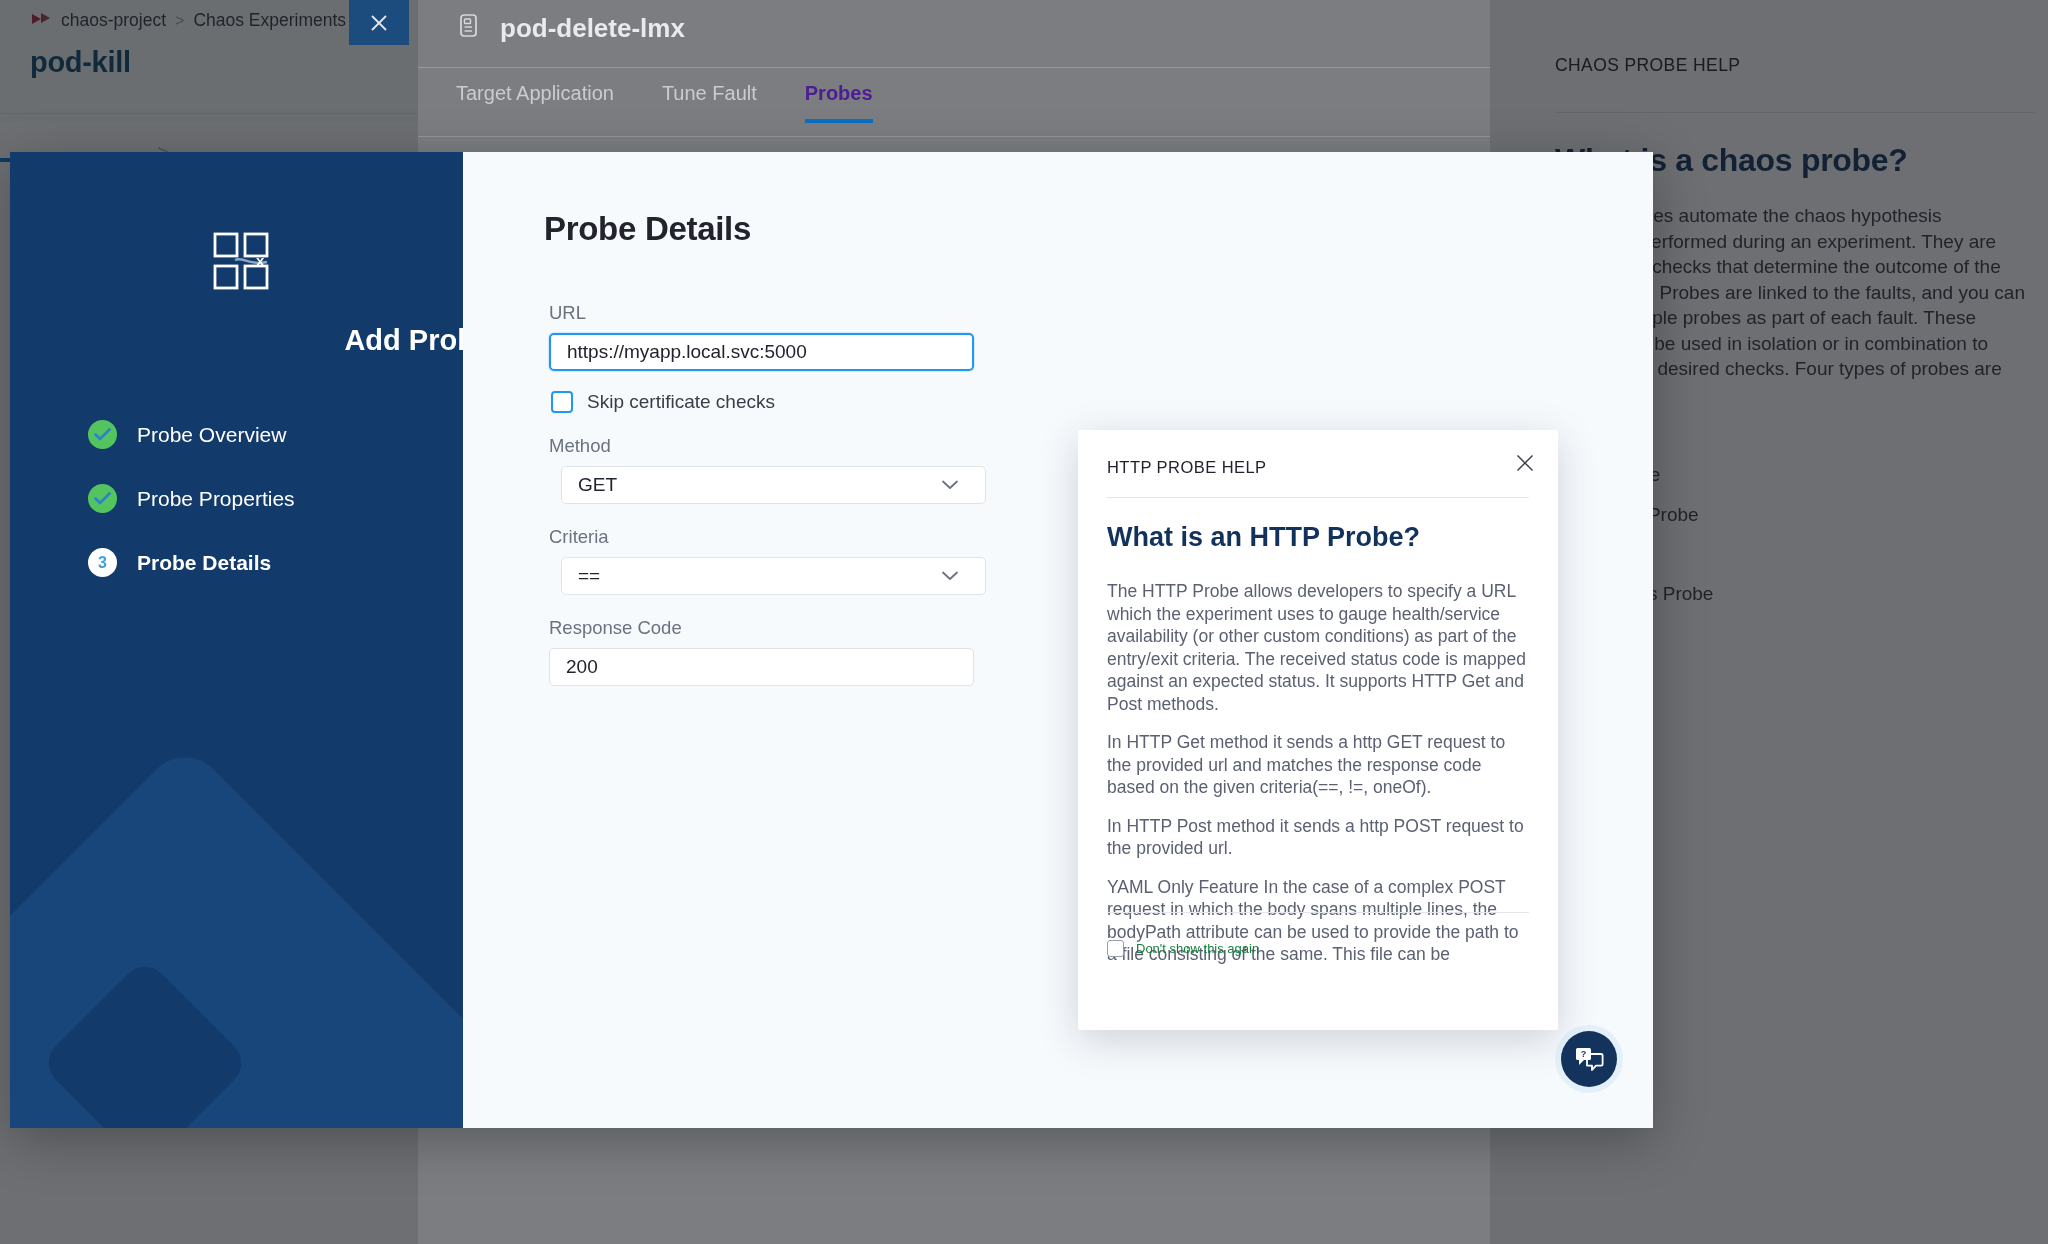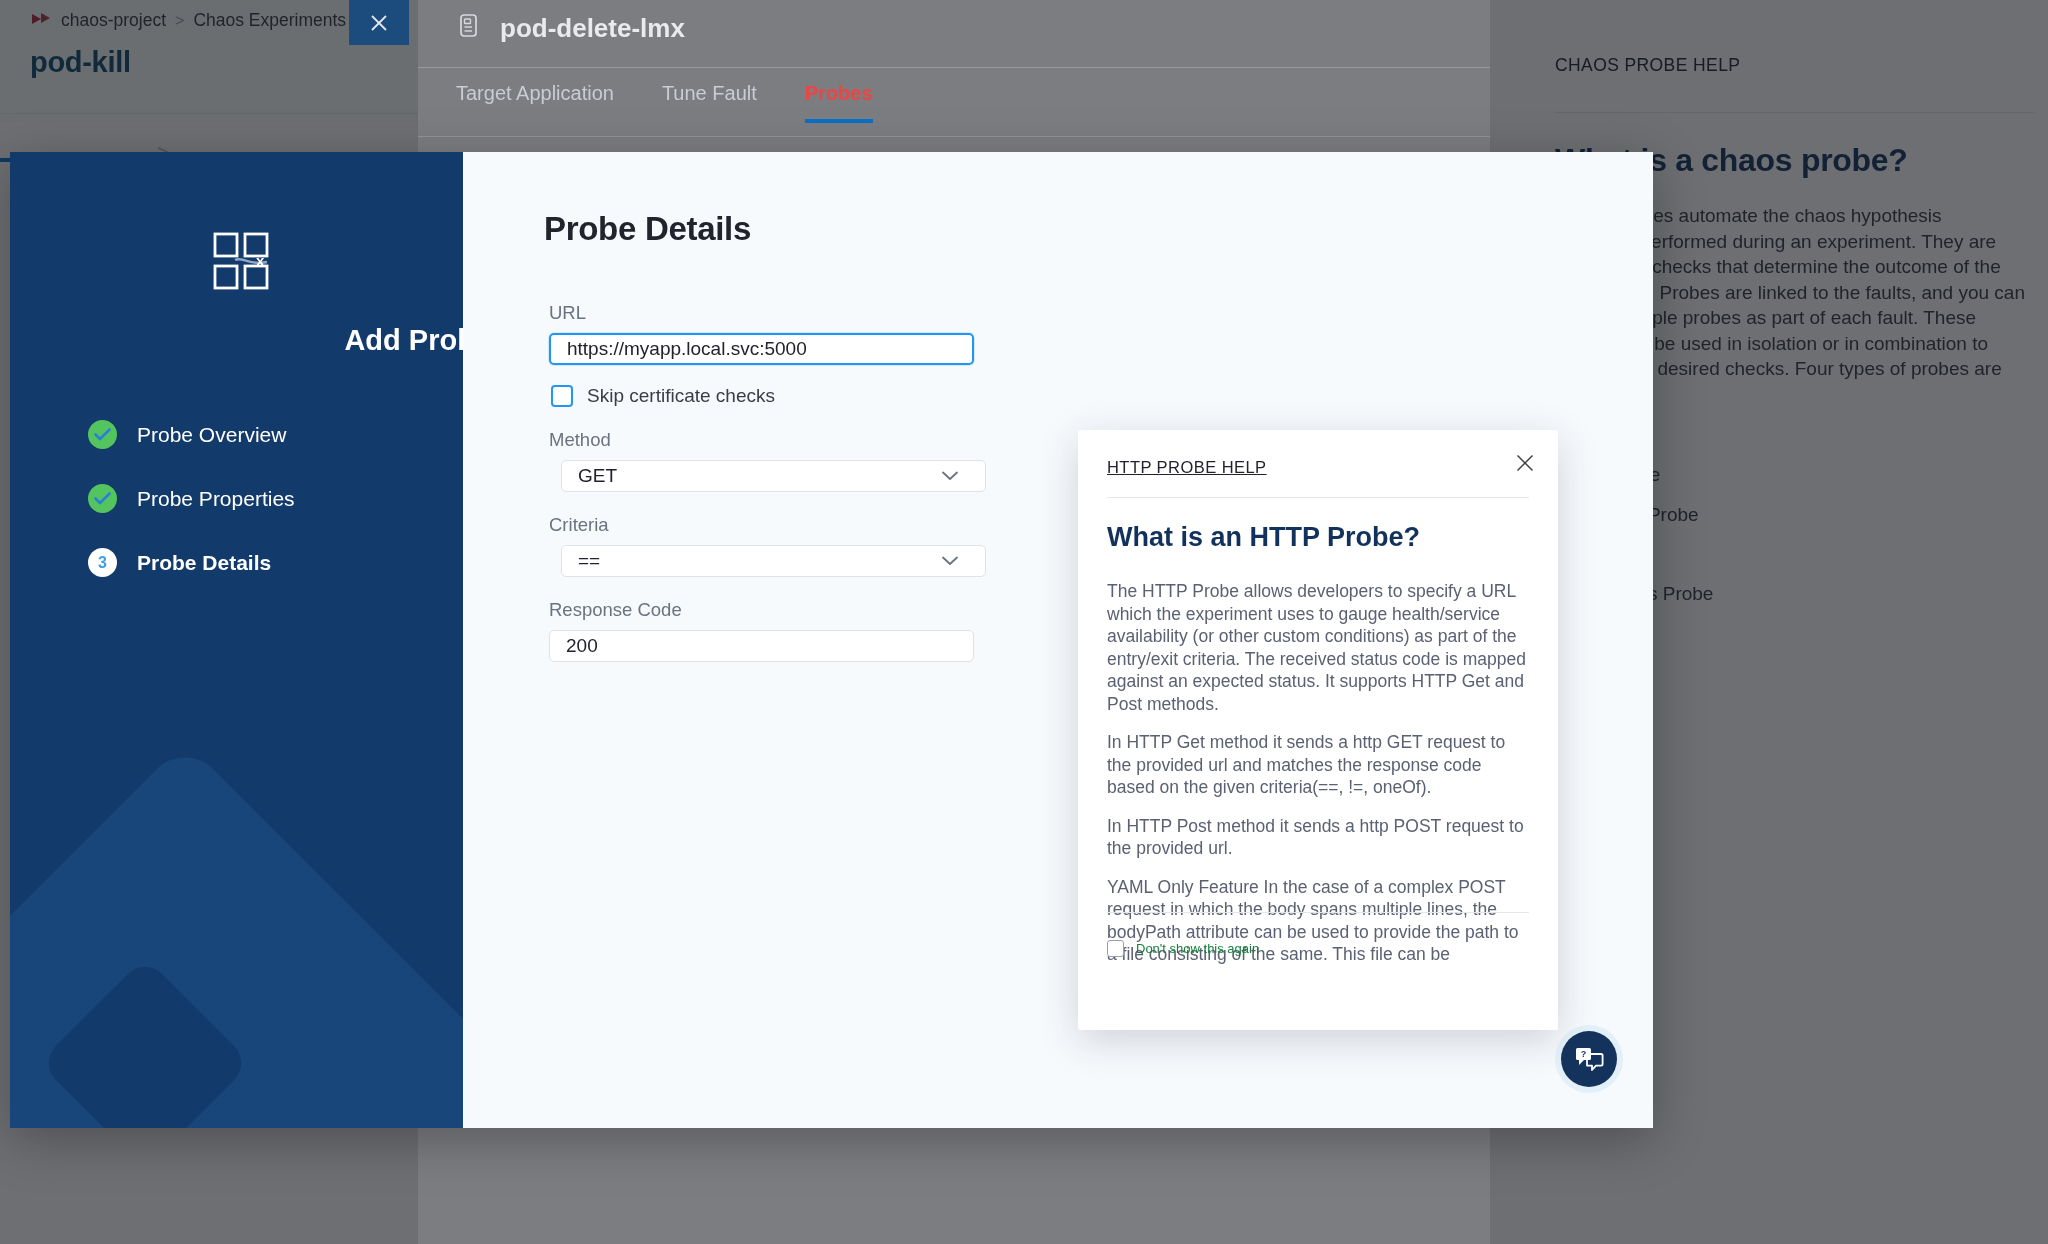--- a/index.html
+++ b/index.html
@@ -93,21 +93,21 @@
     display:flex; align-items:center; gap: 18px;
   }
   .fault-title { font-size: 26px; font-weight: 700; color:#e9eaee; }
   .fault-rule { position:absolute; left:0; top:67px; width:1072px; height:1px; background: rgba(255,255,255,0.22); }
   .fault-tabs {
     position:absolute; left: 38px; top: 82px; display:flex; gap: 48px;
   }
   .fault-tab {
     font-size: 20px; color:#c9ccd3; padding-bottom: 14px; cursor:pointer;
   }
-  .fault-tab.active { color:#ef4444; font-weight: 700; border-bottom: 4px solid #0b6fc4; }
+  .fault-tab.active { color:#4c1d95; font-weight: 700; border-bottom: 4px solid #0b6fc4; }
   .fault-rule2 { position:absolute; left:0; top:136px; width:1072px; height:1px; background: rgba(255,255,255,0.18); }
 
   
   .modal {
     position: absolute; left: 10px; top: 152px;
     width: 1643px; height: 976px;
     background: #f7fafd; z-index: 40;
     display: flex; overflow: hidden;
     box-shadow: 0 12px 48px rgba(0,0,0,0.28);
   }
@@ -146,21 +146,21 @@
   .main-h1 {
     position:absolute; left: 81px; top: 58px;
     font-size: 33px; font-weight: 700; color:#22232c; letter-spacing:-0.3px;
   }
   .field-label {
     font-size: 18.5px; color:#6b7280; display:block; margin-bottom: 9px;
   }
   .fields { position:absolute; left: 86px; top: 150px; width: 425px; }
   .f-group { margin-bottom: 0; }
   .txt-input {
-    width: 425px; height: 32px; border-radius: 5px;
+    width: 425px; height: 38px; border-radius: 5px;
     border: 1px solid #dfe3e8; background:#ffffff;
     font-size: 19px; color:#22232c; padding: 0 16px;
     font-family: "Liberation Sans", sans-serif; outline: none;
   }
   .txt-input.focused {
     border: 2px solid #2196f3;
     box-shadow: 0 0 0 1px rgba(33,150,243,0.15);
   }
   .check-row { display:flex; align-items:center; gap: 14px; margin: 20px 0 22px 2px; }
   .cbox {
@@ -175,21 +175,21 @@
     pointer-events:none;
   }
   .spacer-sm { height: 22px; }
 
   
   .help-pop {
     position:absolute; left: 1078px; top: 430px; width: 480px; height: 600px;
     background:#ffffff; z-index: 60;
     box-shadow: 0 10px 40px rgba(20,30,50,0.18); border-radius: 2px;
   }
-  .hp-eyebrow { position:absolute; left: 29px; top: 28px; font-size: 16.5px; letter-spacing: 0.45px; color:#22222e;text-decoration:underline; }
+  .hp-eyebrow { position:absolute; left: 29px; top: 28px; font-size: 16.5px; letter-spacing: 0.45px; color:#22222e; }
   .hp-close { position:absolute; right: 22px; top: 22px; cursor:pointer; }
   .hp-rule { position:absolute; left:29px; top: 67px; width: 422px; height:1px; background:#e4e6ea; }
   .hp-h1 { position:absolute; left:29px; top: 92px; font-size: 27px; font-weight:700; color:#12325c; }
   .hp-body { position:absolute; left:29px; top: 150px; width: 423px; }
   .hp-p { font-size: 17.5px; line-height: 22.5px; color:#5b6172; margin-bottom: 16px; }
   .hp-rule2 { position:absolute; left:29px; top: 482px; width: 422px; height:1px; background:#e4e6ea; }
   .hp-foot { position:absolute; left: 29px; top: 510px; display:flex; align-items:center; gap: 12px; }
   .cbox-gray {
     width: 17px; height: 17px; border-radius: 3px; border: 1.5px solid #9aa0aa;
     background:#ffffff; cursor:pointer; flex:0 0 17px;

